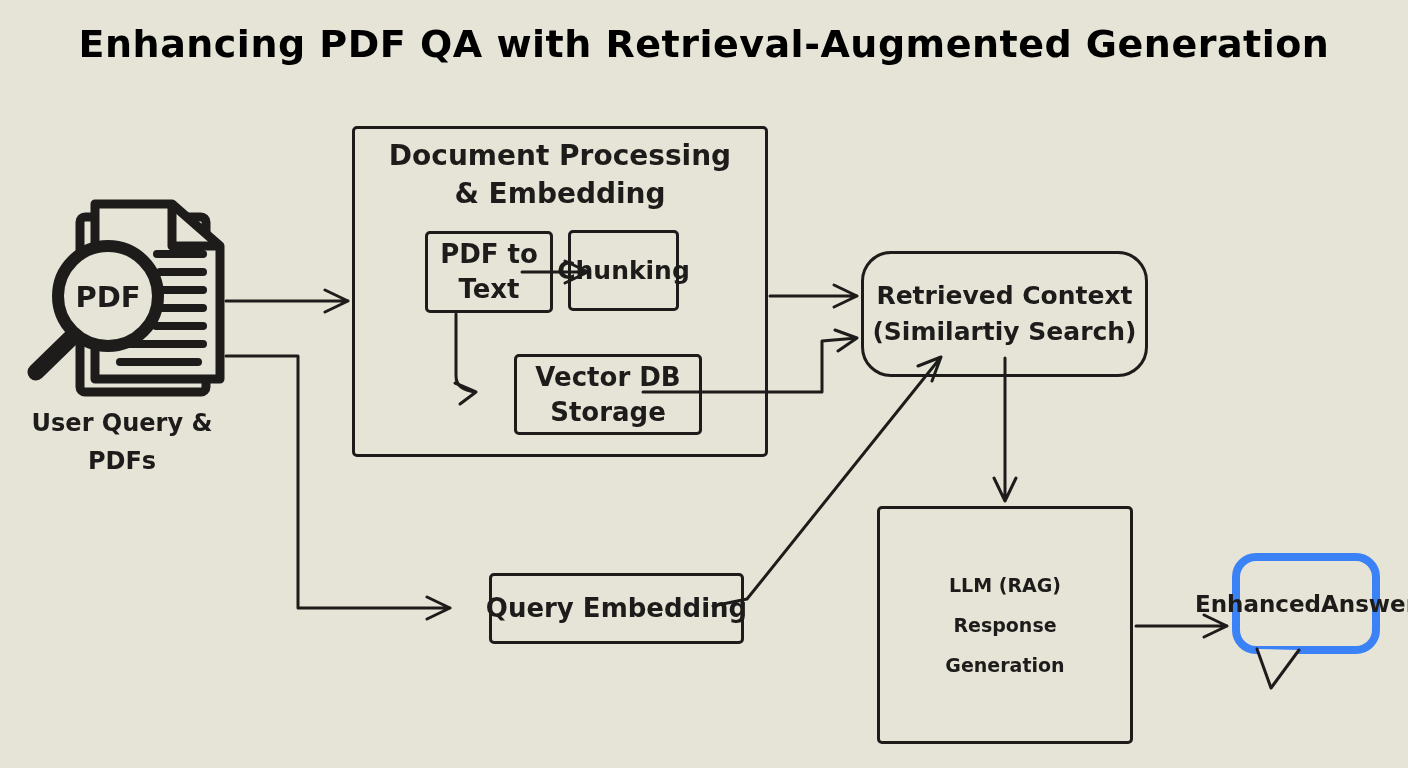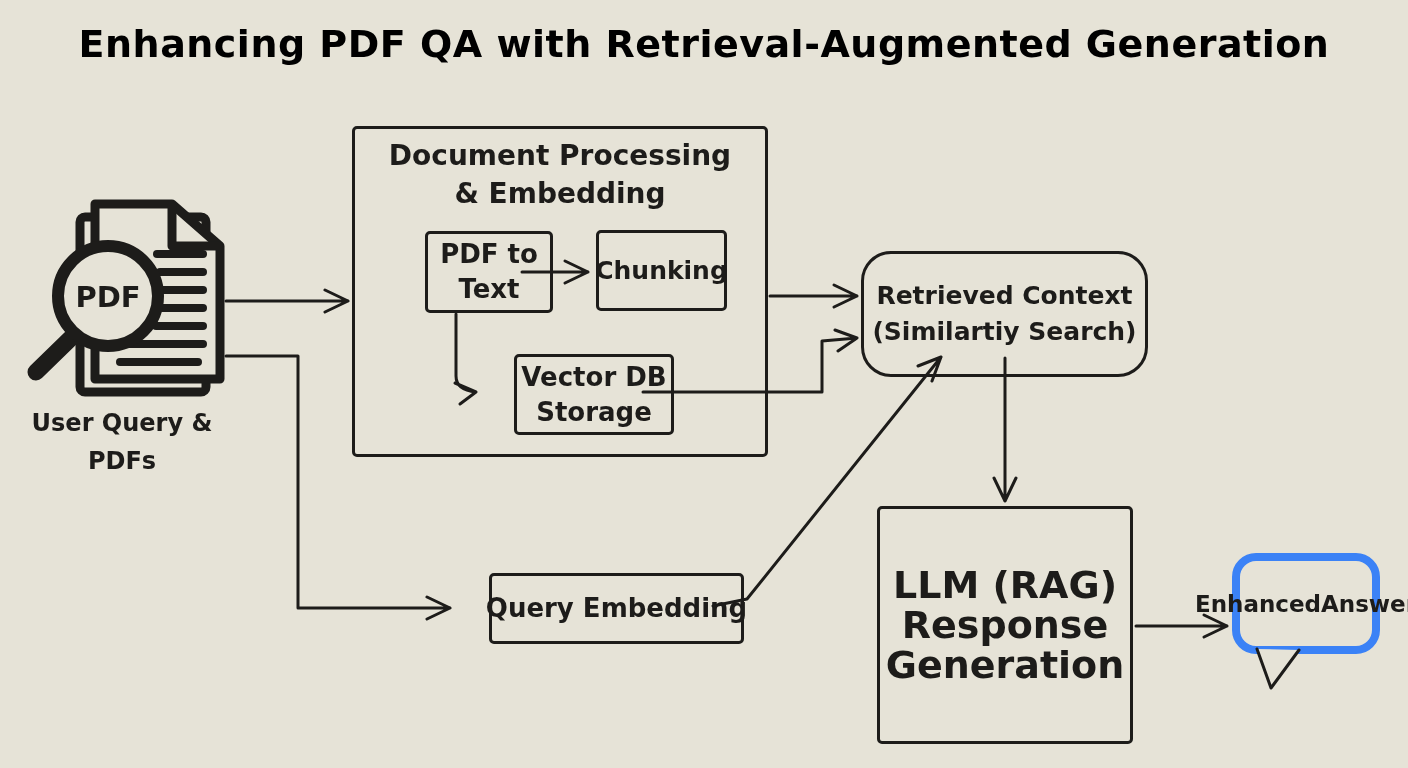--- a/index.html
+++ b/index.html
@@ -31,21 +31,21 @@
   .box .ln { display: block; white-space: nowrap; }
 
   .group-box { justify-content: flex-start; }
   .group-heading {
     margin-top: 8px; font-size: 28px; font-weight: bold;
     line-height: 38px; text-align: center;
   }
 
   .node-sm { font-size: 25px; line-height: 33px; }
   .node-md { font-size: 26px; line-height: 35px; margin-left: 32px; }
-  .node-lg { font-size: 38px; line-height: 40px; }
+  .node-lg { font-size: 19px; line-height: 40px; }
 
   .user-label {
     position: absolute; left: 12px; top: 404px; width: 220px;
     text-align: center; font-size: 24px; font-weight: bold; line-height: 38px;
   }
 
   .bubble {
     position: absolute; box-sizing: border-box;
     left: 1232px; top: 553px; width: 148px; height: 101px;
     border: 8px solid #3b82f6; border-radius: 24px;
@@ -128,25 +128,25 @@
       <span class="ln">Document Processing</span>
       <span class="ln">&amp; Embedding</span>
     </div>
   </div>
 
   <div class="box node-md" style="left:393px; top:231px; width:128px; height:82px;">
     <span class="ln">PDF to</span>
     <span class="ln">Text</span>
   </div>
 
-  <div class="box node-sm" style="left:596px; top:230px; width:131px; height:81px;">
+  <div class="box node-sm" style="left:568px; top:230px; width:111px; height:81px;">
     <span class="ln">Chunking</span>
   </div>
 
-  <div class="box node-md" style="left:482px; top:354px; width:160px; height:81px;">
+  <div class="box node-md" style="left:482px; top:354px; width:188px; height:81px;">
     <span class="ln">Vector DB</span>
     <span class="ln">Storage</span>
   </div>
 
   <div class="box node-sm" style="left:861px; top:251px; width:287px; height:126px; line-height:36px;border-radius:30px;">
     <span class="ln">Retrieved Context</span>
     <span class="ln">(Similartiy Search)</span>
   </div>
 
   <div class="box node-md" style="left:457px; top:573px; width:255px; height:71px;">

